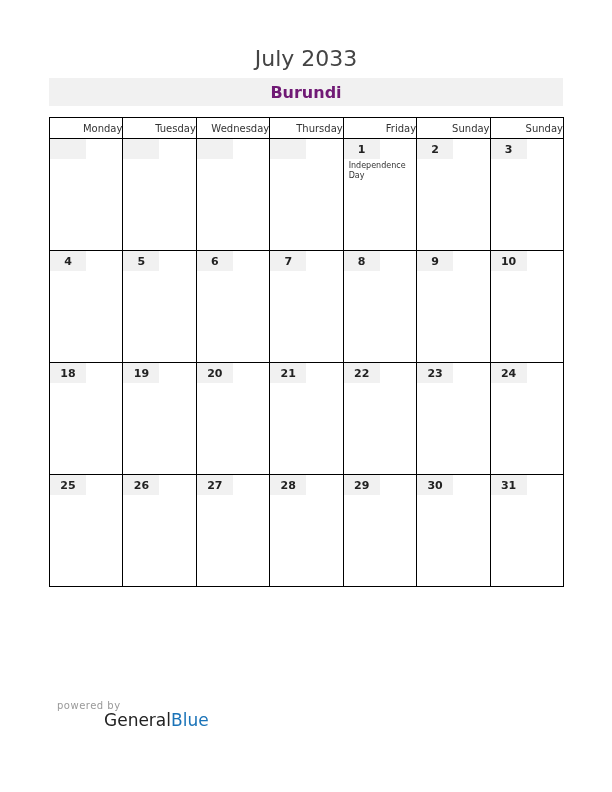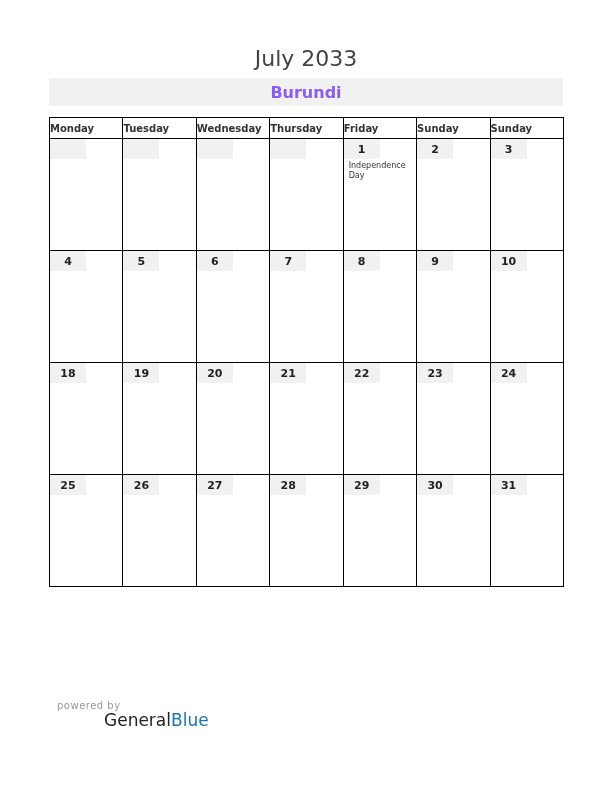--- a/index.html
+++ b/index.html
@@ -1,22 +1,22 @@
 <!DOCTYPE html>
 <html><head>
 <meta charset="utf-8">
 <style>
   html, body { margin: 0; padding: 0; background: #ffffff; }
   body { width: 612px; height: 792px; position: relative; font-family: "DejaVu Sans", sans-serif; }
   .title { position: absolute; top: 46px; left: 0; width: 612px; text-align: center; font-size: 22px; font-weight: normal; color: #444444; }
   .country-bar { position: absolute; top: 78px; left: 49px; width: 514px; height: 28px; background: #f1f1f1; }
-  .country { display: block; text-align: center; line-height: 30px; font-size: 16px; font-weight: bold; color: #8b5cf6; }
+  .country { display: block; text-align: center; line-height: 30px; font-size: 16px; font-weight: bold; color: #701a75; }
   table.cal { position: absolute; top: 117px; left: 49px; width: 515px; border-collapse: collapse; table-layout: fixed; }
   table.cal th, table.cal td { border: 1.3px solid #000; padding: 0; }
-  table.cal th { height: 20px; font-size: 10px; font-weight: bold; color: #333; text-align: left; }
+  table.cal th { height: 20px; font-size: 10px; font-weight: normal; color: #333; text-align: right; }
   table.cal td { height: 111px; vertical-align: top; position: relative; }
   .daynum { display: block; width: 36px; height: 20px; background: #f1f1f1; font-size: 11px; font-weight: bold; color: #222; text-align: center; line-height: 22px; }
   .daynum.empty { background: #f1f1f1; }
   .event { display: block; font-size: 8px; color: #333; padding: 2px 0 0 5px; line-height: 10px; }
   .footer { position: absolute; top: 700px; left: 57px; }
   .powered { font-size: 10px; color: #999; letter-spacing: 0.5px; }
   .brand { font-size: 17px; color: #222; margin-top: -1px; margin-left: 47px; }
   .brand .blue { color: #1a73b8; }
 </style>
 </head>

